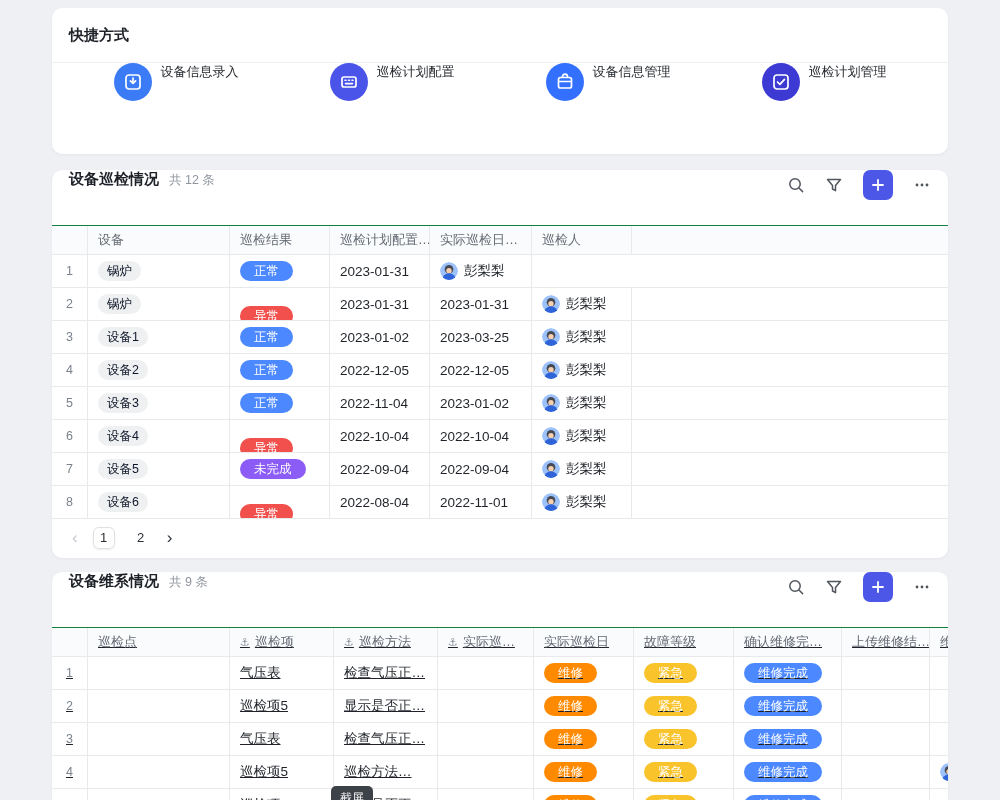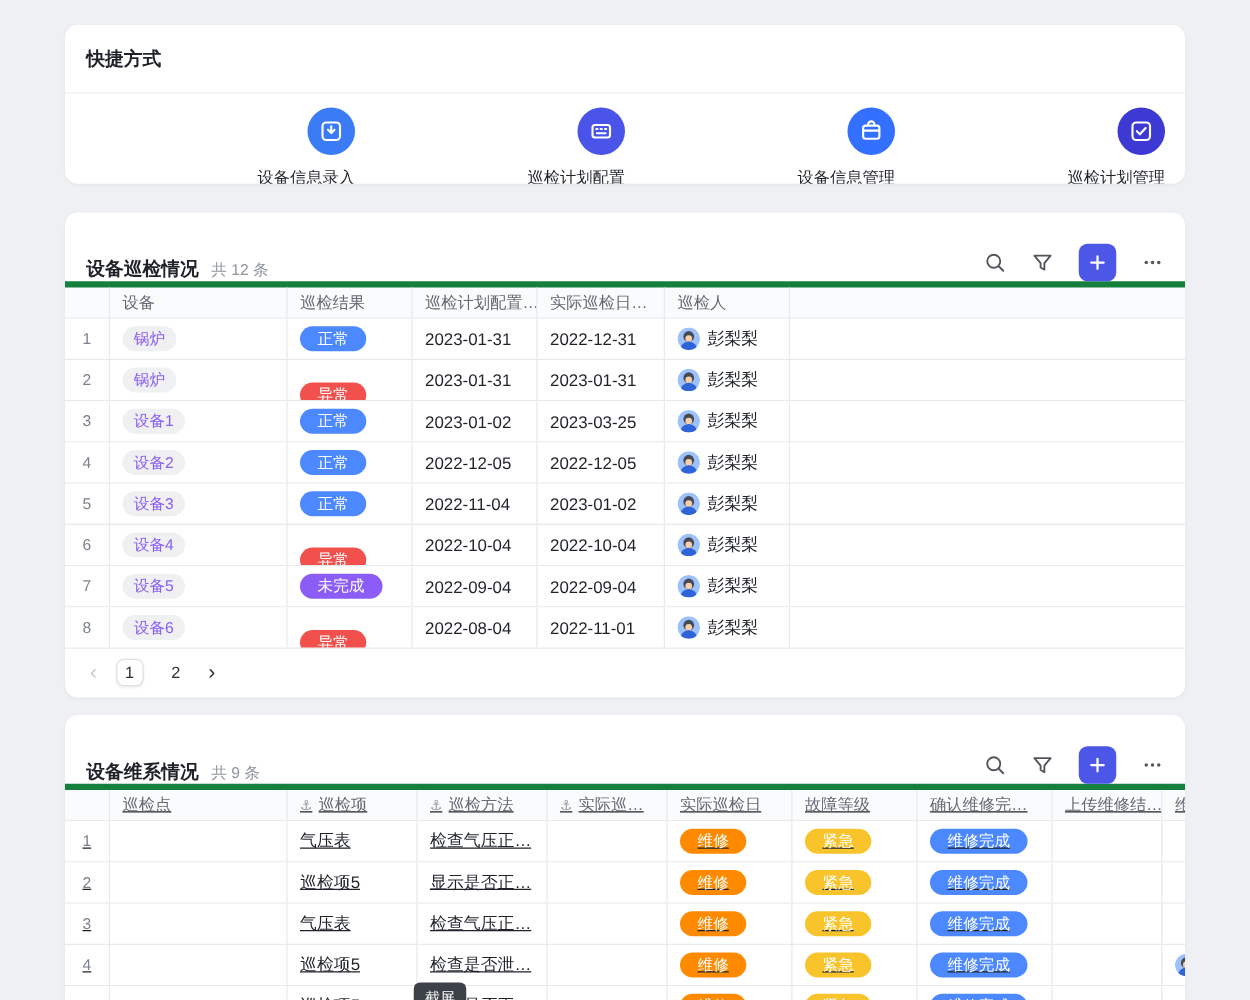--- a/index.html
+++ b/index.html
@@ -3,64 +3,64 @@
 <meta charset="utf-8">
 <style>
   * { margin:0; padding:0; box-sizing:border-box; }
   html,body { width:1000px; height:800px; overflow:hidden; }
   body { position:relative; background:#eef0f4; font-family:"Liberation Sans","DejaVu Sans",sans-serif; color:#1f2329; }
   .card { position:absolute; left:52px; width:896px; background:#fff; border-radius:10px; box-shadow:0 1px 3px rgba(31,35,41,.05); overflow:hidden; }
   
   .card-title { height:54px; display:flex; align-items:center; padding:0 17px; font-size:15px; font-weight:bold; }
   .divider { height:1px; background:#eff0f2; }
   .shortcut-row { display:grid; grid-template-columns:repeat(4,1fr); padding:0 16px; height:87px; }
-  .shortcut { display:flex; flex-direction:column; align-items:flex-end; justify-content:center; gap:9px; cursor:pointer; }
+  .shortcut { display:flex; flex-direction:row; align-items:flex-start; justify-content:center; gap:9px; cursor:pointer; }
   .sc-circle { width:38px; height:38px; border-radius:50%; display:flex; align-items:center; justify-content:center; }
   .sc-label { font-size:13px; color:#1f2329; }
   
-  .card-header { height:55px; display:flex; align-items:flex-end; justify-content:space-between; padding:0 17px; }
+  .card-header { height:55px; display:flex; align-items:flex-start; justify-content:space-between; padding:0 17px; }
   .hleft { display:flex; align-items:baseline; gap:10px; }
   .tbl-title { font-size:15px; font-weight:bold; }
   .tbl-count { font-size:12.5px; color:#8f959e; }
   .hd-actions { display:flex; align-items:center; gap:20px; }
   .icon-btn { display:flex; align-items:center; cursor:pointer; }
   .plus-btn { width:30px; height:30px; border:none; border-radius:7px; background:#4c57e8; display:flex; align-items:center; justify-content:center; cursor:pointer; }
   
   .tbl { width:100%; }
   .tr { display:grid; border-bottom:1px solid #e8e9eb; background:#fff; }
   .i-tr { grid-template-columns:36px 142px 100px 100px 102px 100px 1fr; height:33px; }
   .m-tr { grid-template-columns:36px 142px 104px 104px 96px 100px 100px 108px 88px 78px; height:33px;text-decoration:underline; }
-  .thead { border-top:5px solid #15803d; background:#fafbfc; height:30px; }
+  .thead { border-top:1px solid #15803d; background:#fafbfc; height:30px; }
   .td { display:flex; align-items:center; padding:0 10px; border-right:1px solid #e8e9eb; overflow:hidden; white-space:nowrap; font-size:13.5px; }
   .th { color:#646a73; font-size:13px; gap:5px; }
   .num { justify-content:center; padding:0; color:#7b828c; font-size:12.5px; }
   .fill { border-right:none; }
   .anchor { color:#8f959e; font-size:11px; }
-  .tag { background:#eff0f1; border-radius:10px; padding:1.5px 9px; font-size:12.5px; color:#8b5cf6; }
+  .tag { background:#eff0f1; border-radius:10px; padding:1.5px 9px; font-size:12.5px; color:#0f172a; }
   .badge { display:inline-flex; align-items:center; height:20px; padding:0 14px; border-radius:10px; color:#fff; font-size:12.5px; }
   .badge.blue { background:#4c88ff; }
   .badge.red { background:#f1504c;margin-top:24px; }
   .badge.green { background:#8b5cf6; }
   .badge.orange { background:#ff8a00; }
   .badge.yellow { background:#f9c32c; }
   .person { gap:6px; }
   .avatar { border-radius:50%; flex:none; }
   
   .pagination { display:flex; align-items:center; gap:15px; padding:0 0 0 20px; height:37px; }
   .pg-prev { color:#c5c9cf; font-size:17px; cursor:pointer; }
   .pg-next { color:#2a2f36; font-size:17px; cursor:pointer; }
   .pg-num { font-size:13px; color:#2a2f36; cursor:pointer; width:22px; height:22px; display:flex; align-items:center; justify-content:center; }
   .pg-num.current { background:#fff; border:1px solid #dfe1e5; border-radius:6px; box-shadow:0 1px 2px rgba(31,35,41,.08); }
   
   .tooltip { position:absolute; left:331px; top:786px; background:#3d4248; color:#fff; font-size:12px; padding:4px 9px; border-radius:5px; z-index:20; }
 </style>
 </head>
 <body>
 
-<section class="card" style="top:20px;height:127px">
+<section class="card" style="top:8px;height:146px">
   <div class="card-title">快捷方式</div>
   <div class="divider"></div>
   <div class="shortcut-row" id="shortcutRow">
       <div class="shortcut">
         <span class="sc-circle" style="background:#3b7bf6">
           <svg width="20" height="20" viewBox="0 0 20 20">
             <rect x="3" y="3" width="14" height="14" rx="3" fill="none" stroke="#fff" stroke-width="1.7"></rect>
             <path d="M10 6v5M7.4 8.8L10 11.4 12.6 8.8" fill="none" stroke="#fff" stroke-width="1.7" stroke-linecap="round" stroke-linejoin="round"></path>
           </svg>
         </span>
@@ -141,21 +141,20 @@
       </div>
       <div class="tr i-tr">
         <div class="td num">1</div>
         <div class="td">
           <span class="tag">锅炉</span>
         </div>
         <div class="td">
           <span class="badge blue">正常</span>
         </div>
         <div class="td">2023-01-31</div>
-        <div class="td">2022-12-31</div>
         <div class="td person">
           <svg class="avatar" viewBox="0 0 20 20" width="18" height="18">
             <circle cx="10" cy="10" r="10" fill="#9dc2fb"></circle>
             <circle cx="10" cy="8" r="4.8" fill="#454a54"></circle>
             <circle cx="10" cy="9.8" r="3" fill="#f6cfae"></circle>
             <path d="M2.4 20a7.6 7.6 0 0 1 15.2 0z" fill="#2f63d8"></path>
           </svg>
           <span>彭梨梨</span>
         </div>
         <div class="td fill"></div>
@@ -433,21 +432,21 @@
         <div class="td">
           <span class="badge blue">维修完成</span>
         </div>
         <div class="td"></div>
         <div class="td"></div>
       </div>
       <div class="tr m-tr">
         <div class="td num">4</div>
         <div class="td"></div>
         <div class="td">巡检项5</div>
-        <div class="td">检查是否泄…</div>
+        <div class="td">巡检方法…</div>
         <div class="td"></div>
         <div class="td">
           <span class="badge orange">维修</span>
         </div>
         <div class="td">
           <span class="badge yellow">紧急</span>
         </div>
         <div class="td">
           <span class="badge blue">维修完成</span>
         </div>

